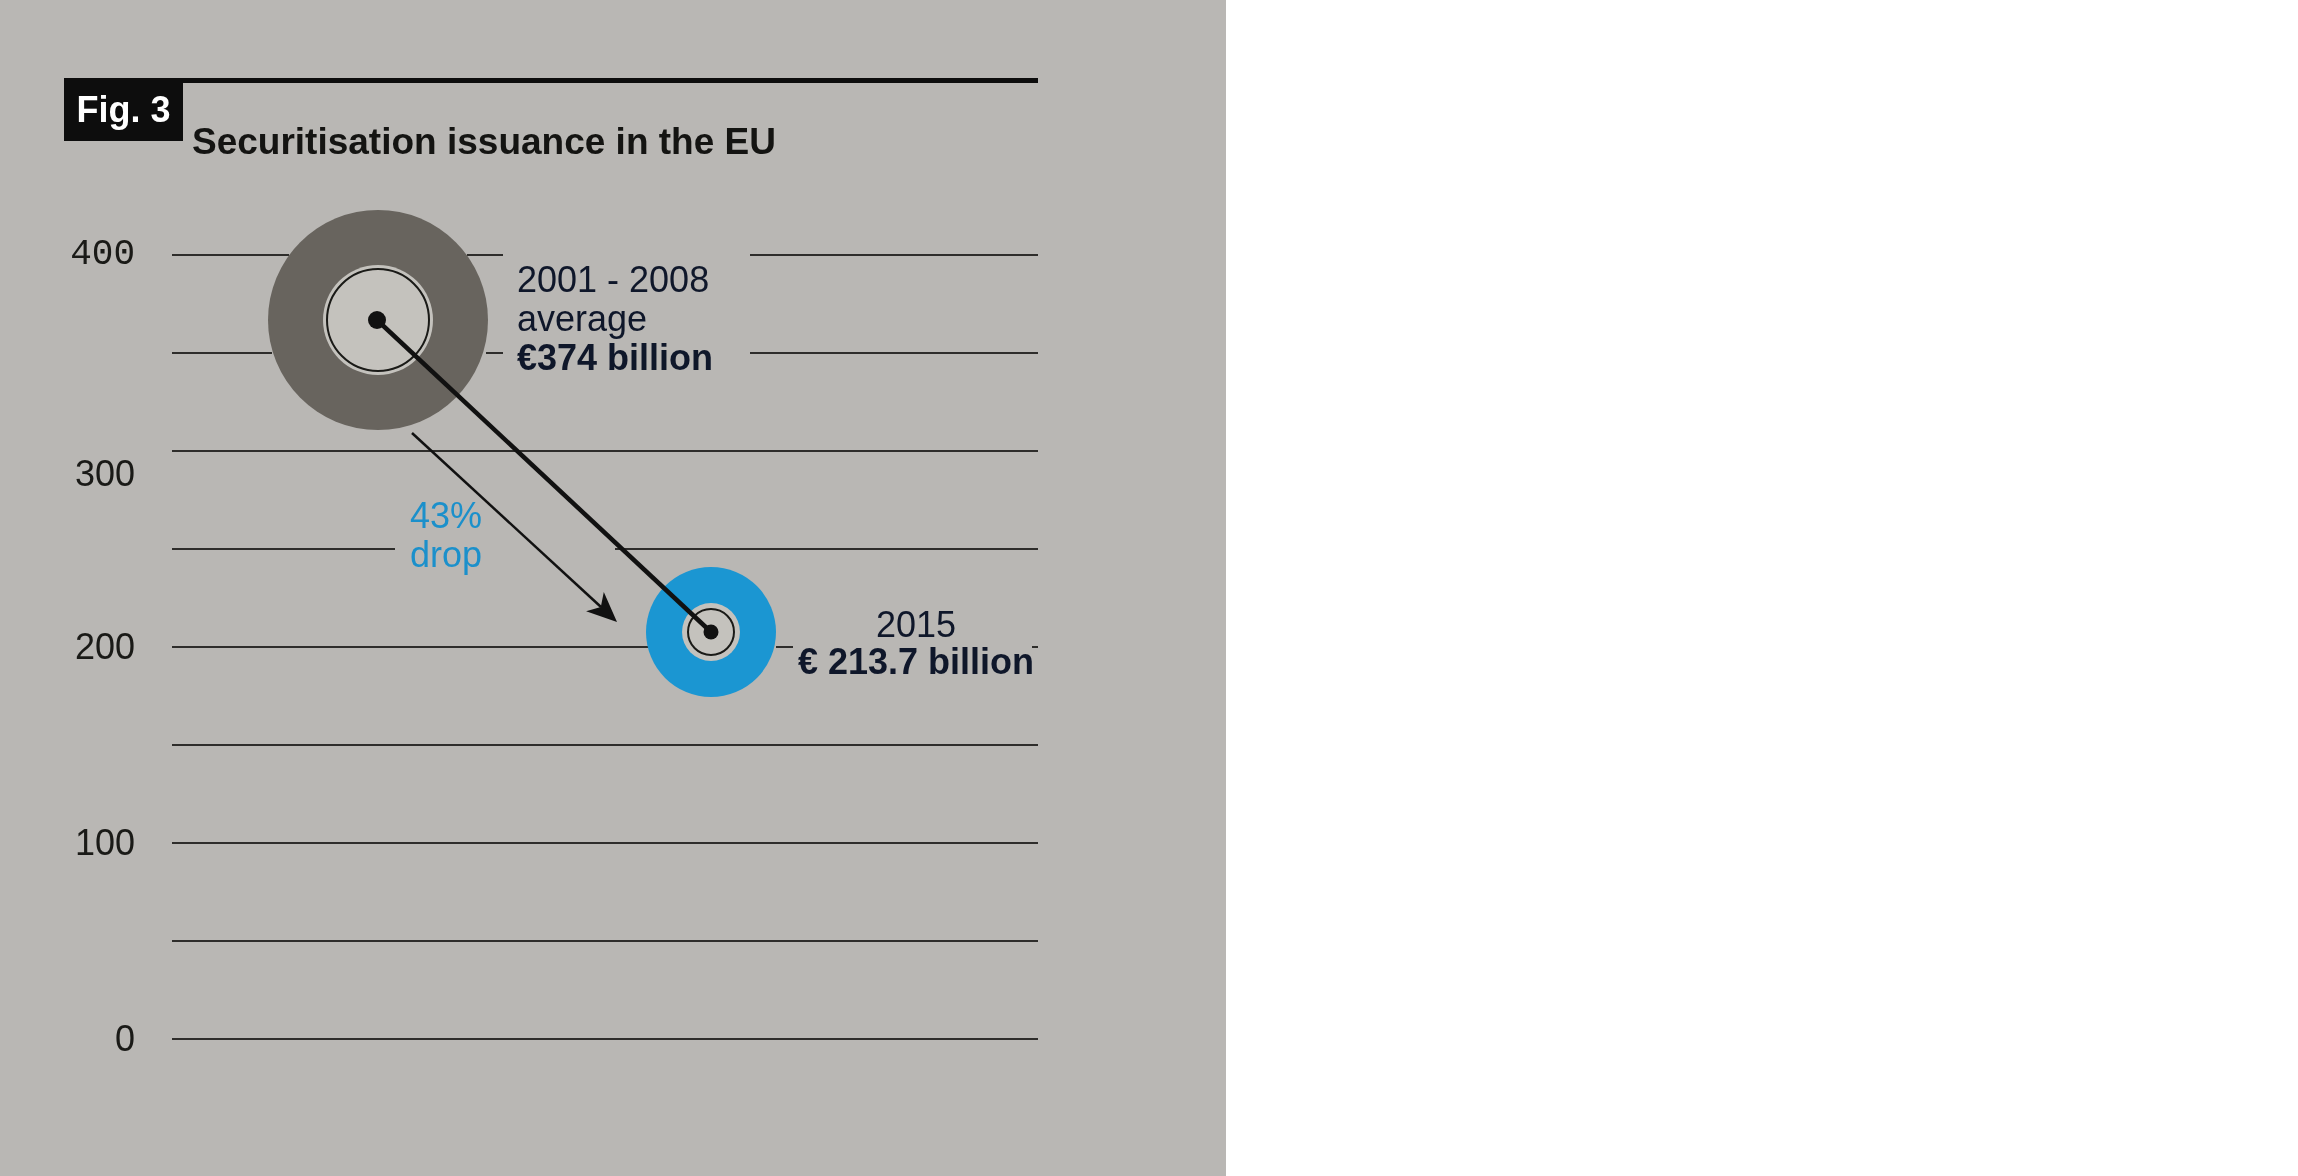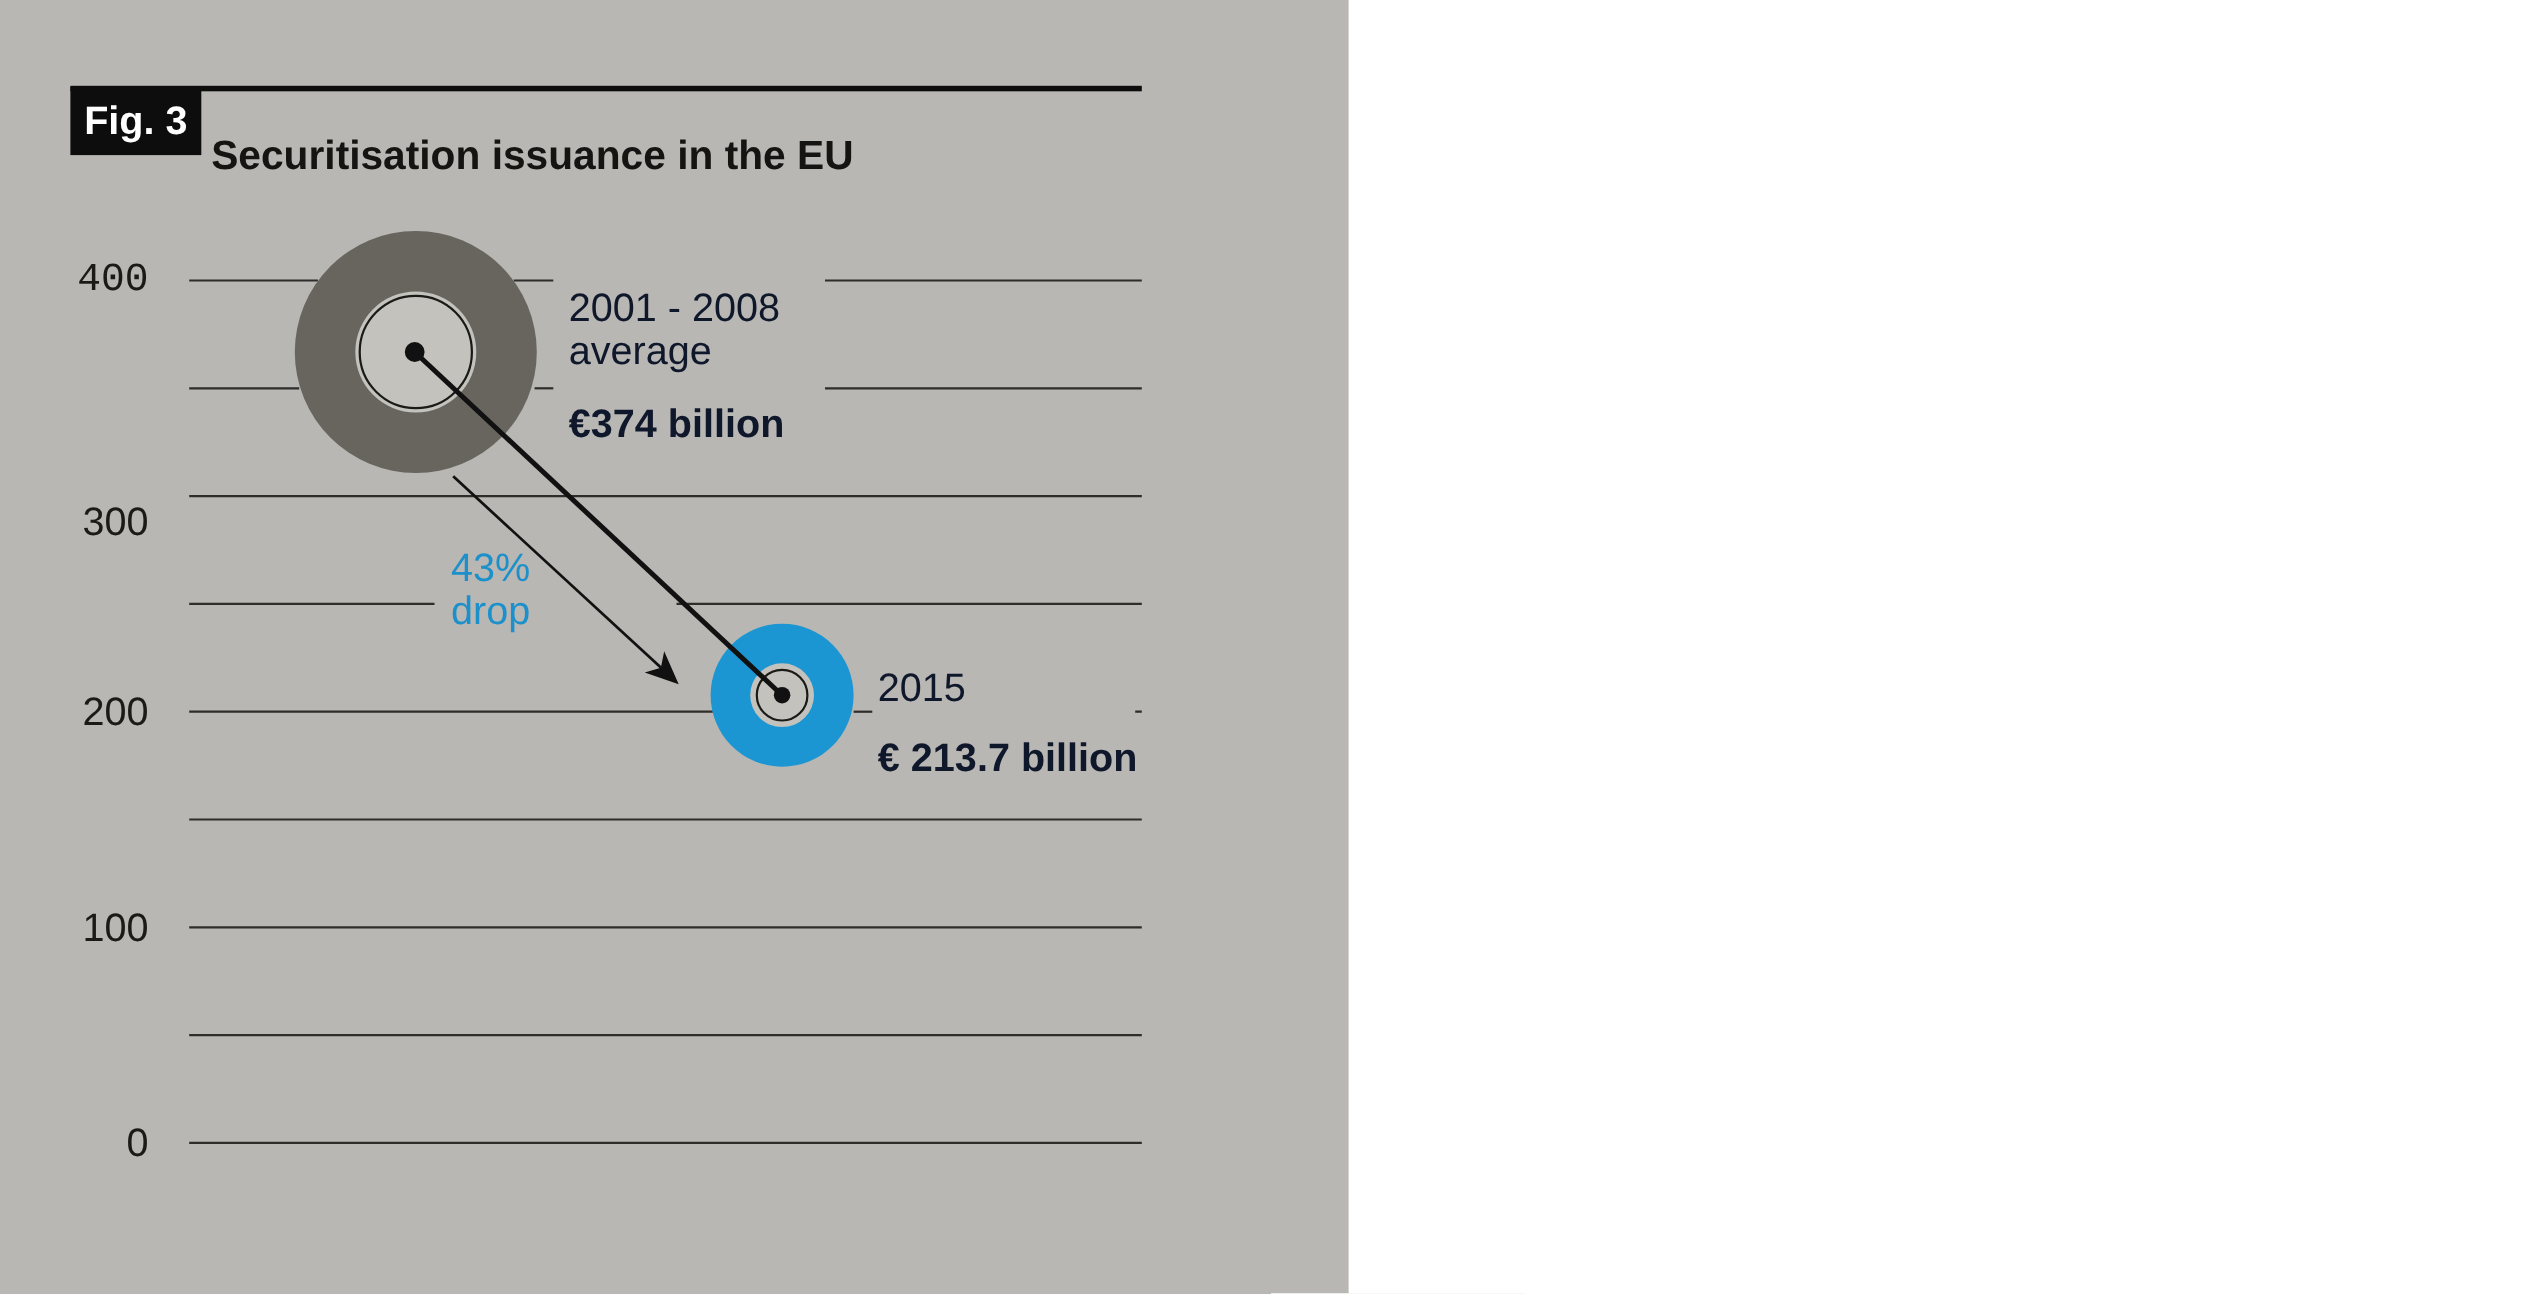--- a/index.html
+++ b/index.html
@@ -34,21 +34,21 @@
   }
   .chart-svg{position:absolute;left:0;top:0;}
   .ytick{
     position:absolute;left:30px;width:105px;height:36px;
     text-align:right;font-size:36px;line-height:36px;color:#1a1a17;
   }
   .lbl{
     position:absolute;color:#0f172a;font-size:36px;line-height:39px;
     white-space:nowrap;
   }
-  .lbl .bold{font-weight:bold;margin-top:27px;}
+  .lbl .bold{font-weight:bold;}
   .lbl.blue{color:#1b90cb;}
 </style>
 </head>
 <body>
 
 <div class="canvas">
 
   <div class="panel">
 
     <div class="top-rule"></div>
@@ -116,19 +116,19 @@
       <div>2001 - 2008</div>
       <div>average</div>
       <div class="bold">€374 billion</div>
     </div>
 
     <div class="lbl blue" style="left:410px;top:496px;">
       <div>43%</div>
       <div>drop</div>
     </div>
 
-    <div class="lbl" style="left:798px;top:606px;line-height:37px;">
+    <div class="lbl" style="left:798px;top:606px;line-height:37px;text-align:center;">
       <div>2015</div>
       <div class="bold">€ 213.7 billion</div>
     </div>
 
   </div>
 </div>
 
 </body></html>

